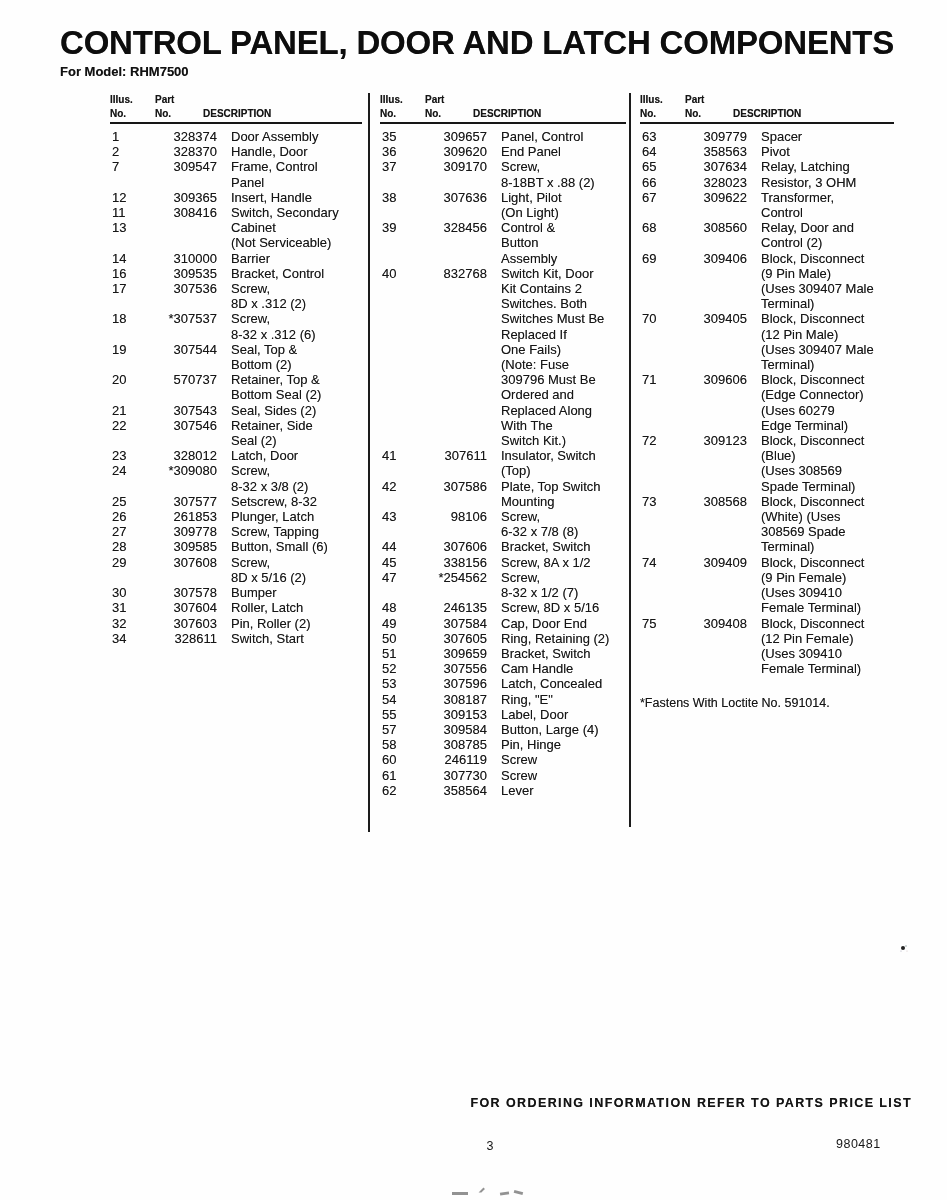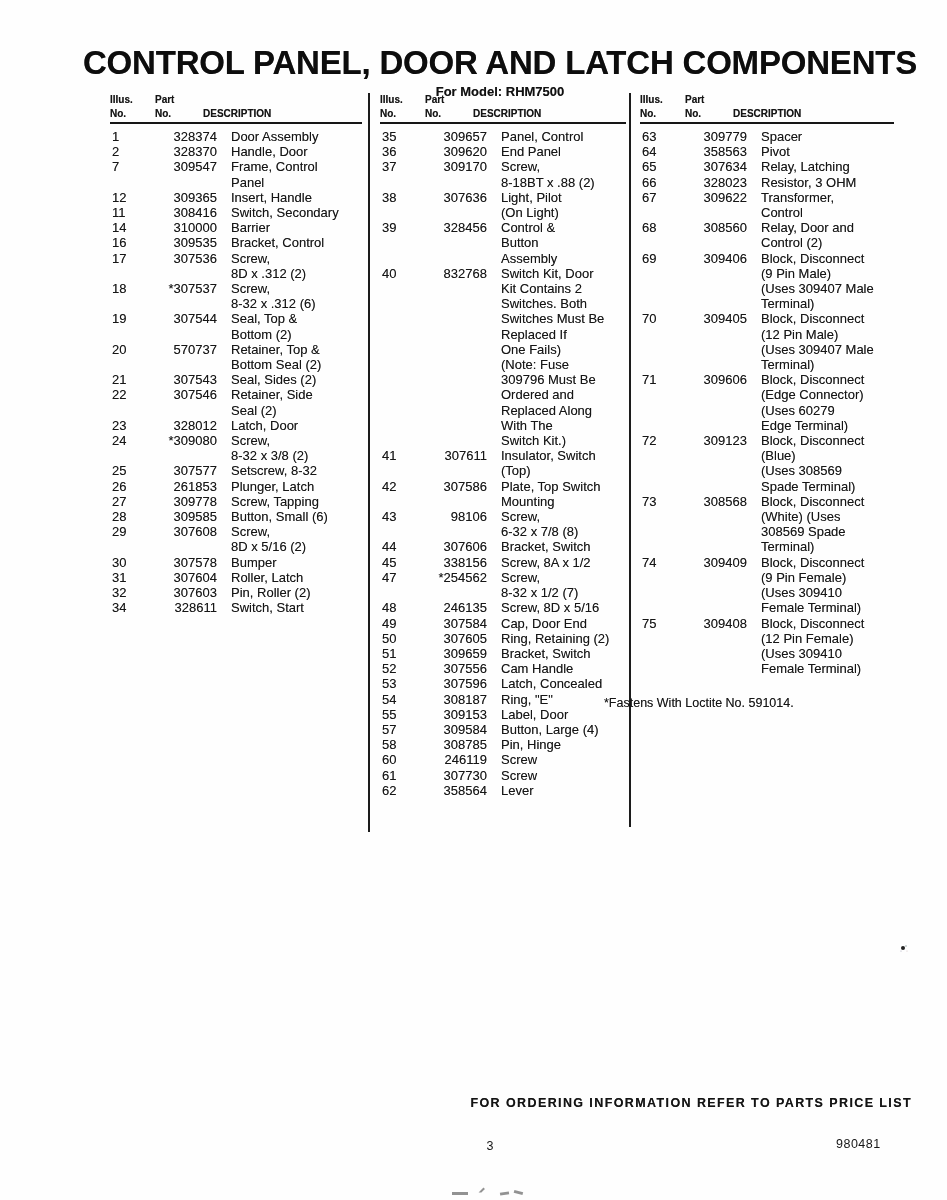--- a/index.html
+++ b/index.html
@@ -5,21 +5,21 @@
   * { margin:0; padding:0; box-sizing:border-box; }
   html,body { width:947px; height:1200px; }
   body {
     font-family:"Liberation Sans", sans-serif;
     background:#ffffff; color:#161616;
     position:relative; overflow:hidden;
   }
   .page { position:absolute; inset:0; background:#fefefe; }
 
   
-  .title-block { position:absolute; top:44px; left:60px; width:880px; text-align:center; }
+  .title-block { position:absolute; top:24px; left:60px; width:880px; text-align:left; }
   .page-title {
     font-size:33px; font-weight:bold; letter-spacing:-0.2px;
     color:#0d0d0d; white-space:nowrap;
     text-shadow:0 0 0.5px rgba(0,0,0,.55);
   }
   .page-subtitle {
     font-size:13px; font-weight:bold; margin-top:2px; color:#111;
     text-shadow:0 0 0.4px rgba(0,0,0,.5);
   }
 
@@ -48,21 +48,21 @@
   .c-part { text-align:right; }
   .c-desc { padding-left:14px; }
 
   
   .v-sep { position:absolute; width:2px; background:#1c1c1c; top:93px; }
   .v-sep-1 { left:368px; height:739px; }
   .v-sep-2 { left:629px; height:734px; }
 
   
   .footnote {
-    position:absolute; left:604px; top:696px;
+    position:absolute; left:640px; top:696px;
     font-size:12.5px; line-height:15px;
     text-shadow:0 0 0.4px rgba(0,0,0,.45);
   }
 
   
   .ordering-note {
     position:absolute; top:1096px; left:60px; width:852px; text-align:right;
     font-size:12.5px; font-weight:bold; letter-spacing:1.4px; color:#141414;
     text-shadow:0 0 0.6px rgba(0,0,0,.6);
   }
@@ -134,20 +134,28 @@
           <span class="c-part">309365</span>
           <div class="c-desc">
             <div class="desc-line">Insert, Handle</div>
           </div>
         </div>
         <div class="row">
           <span class="c-illus">11</span>
           <span class="c-part">308416</span>
           <div class="c-desc">
             <div class="desc-line">Switch, Secondary</div>
+          </div>
+        </div>
+        <div class="row">
+          <span class="c-illus">13</span>
+          <span class="c-part"></span>
+          <div class="c-desc">
+            <div class="desc-line">Cabinet</div>
+            <div class="desc-line">(Not Serviceable)</div>
           </div>
         </div>
         <div class="row">
           <span class="c-illus">14</span>
           <span class="c-part">310000</span>
           <div class="c-desc">
             <div class="desc-line">Barrier</div>
           </div>
         </div>
         <div class="row">

